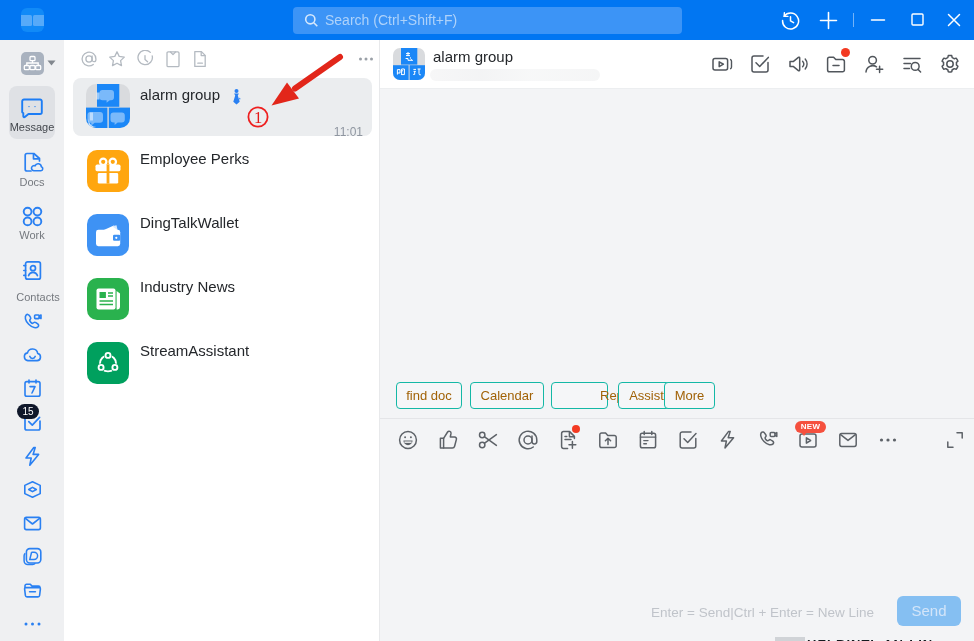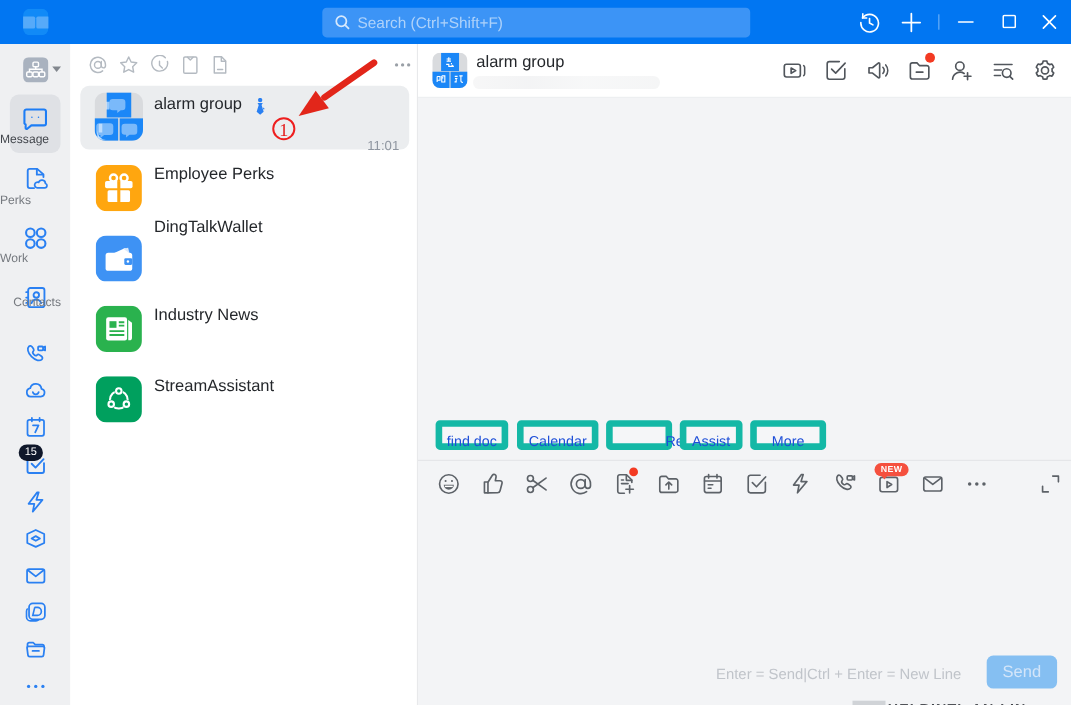--- a/index.html
+++ b/index.html
@@ -8,38 +8,38 @@
   #app { position:relative; width:974px; height:641px; background:#fff; overflow:hidden; }
   .abs { position:absolute; }
 
   
   #topbar { position:absolute; left:0; top:0; width:974px; height:40px; background:#0176f2; }
   #searchbox { position:absolute; left:293px; top:7px; width:389px; height:27px; background:#3c94f6; border-radius:4px; }
   #searchtxt { position:absolute; left:32px; top:5px; font-size:14px; color:#aed2fa; }
 
   
   #sidebar { position:absolute; left:0; top:40px; width:64px; height:601px; background:#eff0f2; }
-  .navlabel { position:absolute; width:64px; text-align:left; font-size:11px; color:#75797f; }
+  .navlabel { position:absolute; width:64px; text-align:center; font-size:11px; color:#75797f; }
   #msgsel { position:absolute; left:9px; top:46px; width:46px; height:53px; background:#dfe1e5; border-radius:8px; }
 
   
   #chatlist { position:absolute; left:64px; top:40px; width:316px; height:601px; background:#fff; border-right:1px solid #e8e9eb; }
   #selrow { position:absolute; left:9px; top:38px; width:299px; height:58px; background:#ebedef; border-radius:8px; }
   .ctitle { position:absolute; left:76px; font-size:15px; color:#24272b; }
   .ctime { position:absolute; right:16px; font-size:12px; color:#8f96a0;margin-top:36px; }
 
   
   #main { position:absolute; left:380px; top:40px; width:594px; height:601px; background:#f3f4f6; }
   #mainheader { position:absolute; left:0; top:0; width:594px; height:49px; background:#fff; border-bottom:1px solid #eceef0; }
   #mtitle { position:absolute; left:53px; top:8px; font-size:15px; color:#24272b; }
   #mblur { position:absolute; left:50px; top:29px; width:170px; height:12px; border-radius:6px;
            background:linear-gradient(90deg,#f1f1f2,#ebecee 30%,#f2f3f4 60%,#eeeff0); opacity:.6; }
 
-  .qbtn { position:absolute; top:342px; height:27px; border:6px solid #14b8a6; border-radius:4px;
-          background:#f5f6f8; color:#1d4ed8; font-size:13px; line-height:25px; text-align:center; }
+  .qbtn { position:absolute; top:342px; height:27px; border:1px solid #14b8a6; border-radius:4px;
+          background:#f5f6f8; color:#a16207; font-size:13px; line-height:25px; text-align:center; }
   #compsep { position:absolute; left:0px; top:378px; width:594px; height:1px; background:#e4e5e8; }
 
   #placeholder { position:absolute; right:100px; top:565px; font-size:13.5px; color:#c0c4ca; }
   #sendbtn { position:absolute; left:517px; top:556px; width:64px; height:30px; background:#85bff2; border-radius:6px;
              color:#d3e5f9; font-size:15px; text-align:center; line-height:30px; }
   #cuttext { position:absolute; left:427px; top:597px; width:167px; height:4px; overflow:hidden;
              font-weight:bold; font-size:13px; color:#15191f; letter-spacing:1px; }
 
   svg { display:block; }
 </style>
@@ -176,23 +176,23 @@
       <path d="M2.6 8.9 A1.2 1.2 0 0 1 3.8 7.6 H17.2 A1.2 1.2 0 0 1 18.4 8.9 L17.6 15.5 A1.6 1.6 0 0 1 16 16.9 H5 A1.6 1.6 0 0 1 3.4 15.5 Z"></path>
       <path d="M7.6 11.8 H13.4"></path>
     </svg>
 
     <svg class="abs" style="left:22px; top:581px;" width="21" height="6" viewBox="0 0 21 6">
       <circle cx="4" cy="3" r="1.5" fill="#2a80f2"></circle>
         <circle cx="10.5" cy="3" r="1.5" fill="#2a80f2"></circle>
         <circle cx="17" cy="3" r="1.5" fill="#2a80f2"></circle>
     </svg>
     <div class="navlabel" style="top:81px; color:#43474d;">Message</div>
-    <div class="navlabel" style="top:136px;">Perks</div>
+    <div class="navlabel" style="top:136px;">Docs</div>
     <div class="navlabel" style="top:189px;">Work</div>
-    <div class="navlabel" style="top:229px;padding-left:12px;">Contacts</div>
+    <div class="navlabel" style="top:251px;padding-left:12px;">Contacts</div>
   </div>
 
   <div id="chatlist">
 
     <svg class="abs" style="left:16px; top:10px;" width="300" height="18" viewBox="0 0 300 18" fill="none" stroke="#b4bac1" stroke-width="1.3" stroke-linecap="round" stroke-linejoin="round">
       <circle cx="9" cy="9" r="3.1"></circle>
       <path d="M12.1 5.9 V9.8 a1.9 1.9 0 0 0 3.8 0 V9 a6.9 6.9 0 1 0-2.6 5.4"></path>
       <path d="M37 1.8 L39.2 6.4 L44.3 7.1 L40.6 10.6 L41.5 15.6 L37 13.2 L32.5 15.6 L33.4 10.6 L29.7 7.1 L34.8 6.4 Z"></path>
       <path d="M70.3 2.4 a7.2 7.2 0 1 0 1.9 3.4"></path>
       <path d="M65 5.6 V9.4 L67.6 11.8"></path>
@@ -269,21 +269,21 @@
       <circle cx="21" cy="13.4" r="3.9" fill="#00a05e"></circle>
         <circle cx="21" cy="13.4" r="2.5" fill="none" stroke="#fff" stroke-width="1.9"></circle>
       <circle cx="14.1" cy="25.4" r="3.9" fill="#00a05e"></circle>
         <circle cx="14.1" cy="25.4" r="2.5" fill="none" stroke="#fff" stroke-width="1.9"></circle>
       <circle cx="27.9" cy="25.4" r="3.9" fill="#00a05e"></circle>
         <circle cx="27.9" cy="25.4" r="2.5" fill="none" stroke="#fff" stroke-width="1.9"></circle>
     </svg>
     <div class="ctitle" style="top:46px;">alarm group</div>
     <div class="ctime" style="top:49px;">11:01</div>
     <div class="ctitle" style="top:110px;">Employee Perks</div>
-    <div class="ctitle" style="top:158px;">DingTalkWallet</div>
+    <div class="ctitle" style="top:174px;">DingTalkWallet</div>
     <div class="ctitle" style="top:238px;">Industry News</div>
     <div class="ctitle" style="top:302px;">StreamAssistant</div>
 
     <svg class="abs" style="left:180px; top:10px;" width="110" height="90" viewBox="0 0 110 90">
       <path d="M96 7 L51 38.5" stroke="#e2261a" stroke-width="6" stroke-linecap="round"></path>
       <path d="M27.5 55.5 L43 32.5 L55 48.5 Z" fill="#e2261a"></path>
       <circle cx="14" cy="67" r="9.6" fill="none" stroke="#ee1f1f" stroke-width="1.8"></circle>
       <text x="14" y="73.4" text-anchor="middle" font-size="16.5" font-family="Liberation Serif, serif" fill="#e41818">1</text>
     </svg>
   </div>
@@ -348,21 +348,21 @@
       <svg class="abs" style="left:559px; top:13px;" width="22" height="22" viewBox="0 0 22 22" fill="none" stroke="#51565c" stroke-width="1.5">
         <circle cx="11" cy="11" r="3.2"></circle>
         <path d="M9.3 2.6 a8.6 8.6 0 0 1 3.4 0 l0.5 2 a6.7 6.7 0 0 1 2 1.15 l2-0.6 a8.6 8.6 0 0 1 1.7 3 l-1.5 1.4 a6.7 6.7 0 0 1 0 2.3 l1.5 1.4 a8.6 8.6 0 0 1-1.7 3 l-2-0.6 a6.7 6.7 0 0 1-2 1.15 l-0.5 2 a8.6 8.6 0 0 1-3.4 0 l-0.5-2 a6.7 6.7 0 0 1-2-1.15 l-2 0.6 a8.6 8.6 0 0 1-1.7-3 l1.5-1.4 a6.7 6.7 0 0 1 0-2.3 L3.1 8.15 a8.6 8.6 0 0 1 1.7-3 l2 0.6 a6.7 6.7 0 0 1 2-1.15 Z" stroke-linejoin="round"></path>
       </svg>
     </div>
 
     <div class="qbtn" style="left:16px;  width:66px;">find doc</div>
     <div class="qbtn" style="left:90px;  width:74px;">Calendar</div>
     <div class="qbtn" style="left:171px; width:57px;padding-left:48px;">Report</div>
     <div class="qbtn" style="left:238px; width:57px;">Assist</div>
-    <div class="qbtn" style="left:302px; width:69px;">More</div>
+    <div class="qbtn" style="left:284px; width:51px;">More</div>
 
     <div id="compsep"></div>
 
     <svg class="abs" style="left:17px; top:389px;" width="22" height="22" viewBox="0 0 22 22" fill="none" stroke="#5d6268" stroke-width="1.5" stroke-linecap="round">
       <circle cx="11" cy="11" r="8.4"></circle>
       <path d="M6.4 11.6 h9.2 a4.6 4.6 0 0 1-9.2 0 Z" fill="#5d6268" stroke="none"></path>
       <rect x="7.4" y="12.5" width="7.2" height="1.3" fill="#fff" stroke="none"></rect>
       <circle cx="8.1" cy="8.2" r="0.95" fill="#5d6268" stroke="none"></circle>
       <circle cx="13.9" cy="8.2" r="0.95" fill="#5d6268" stroke="none"></circle>
     </svg>

